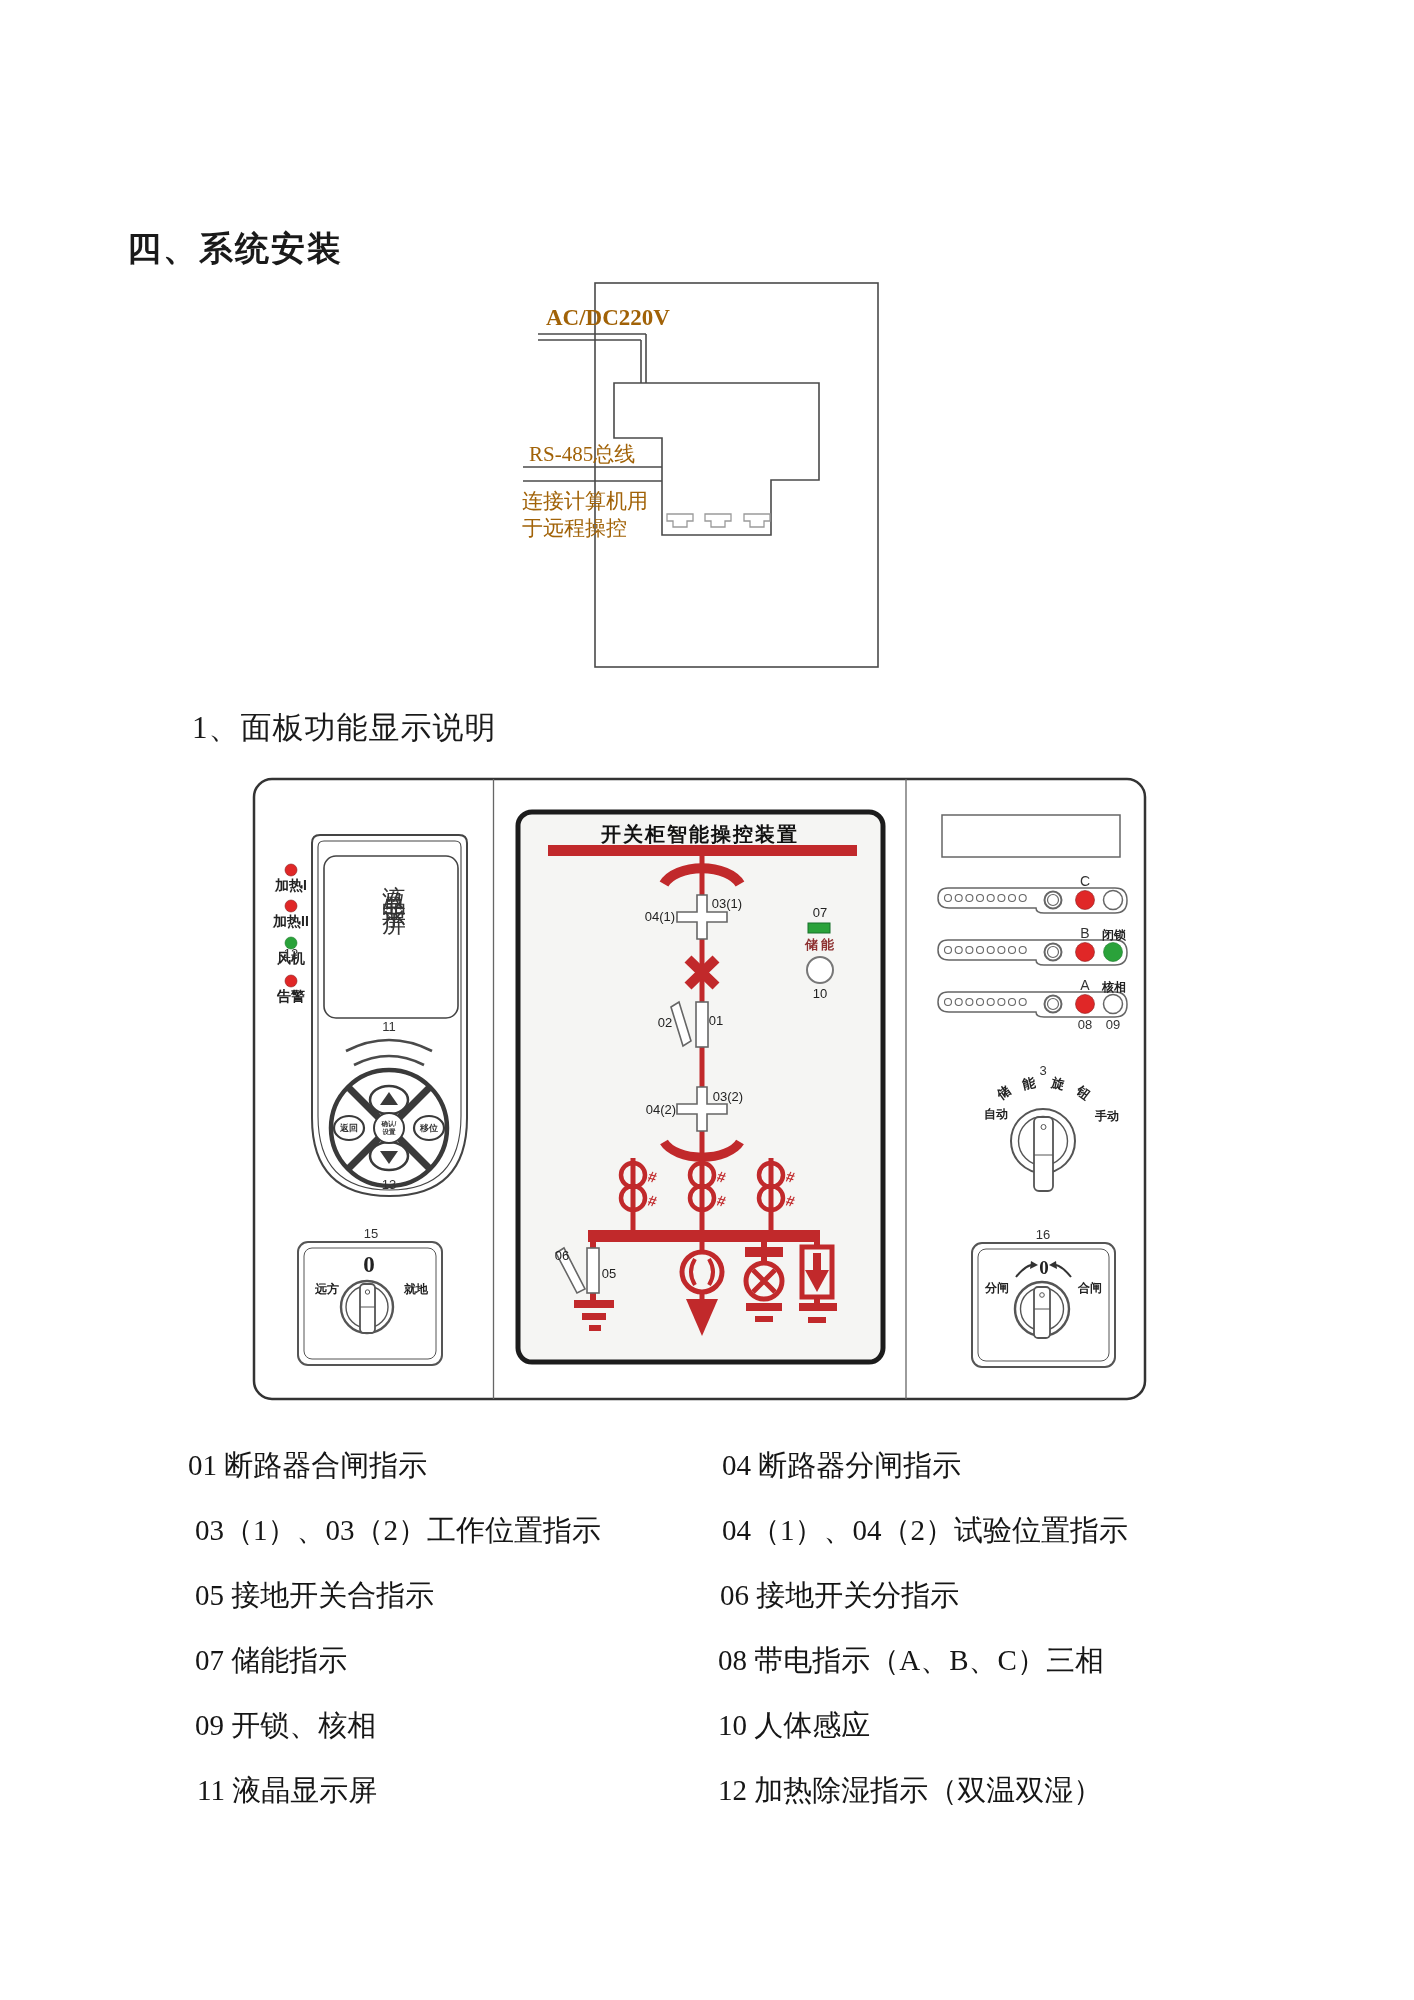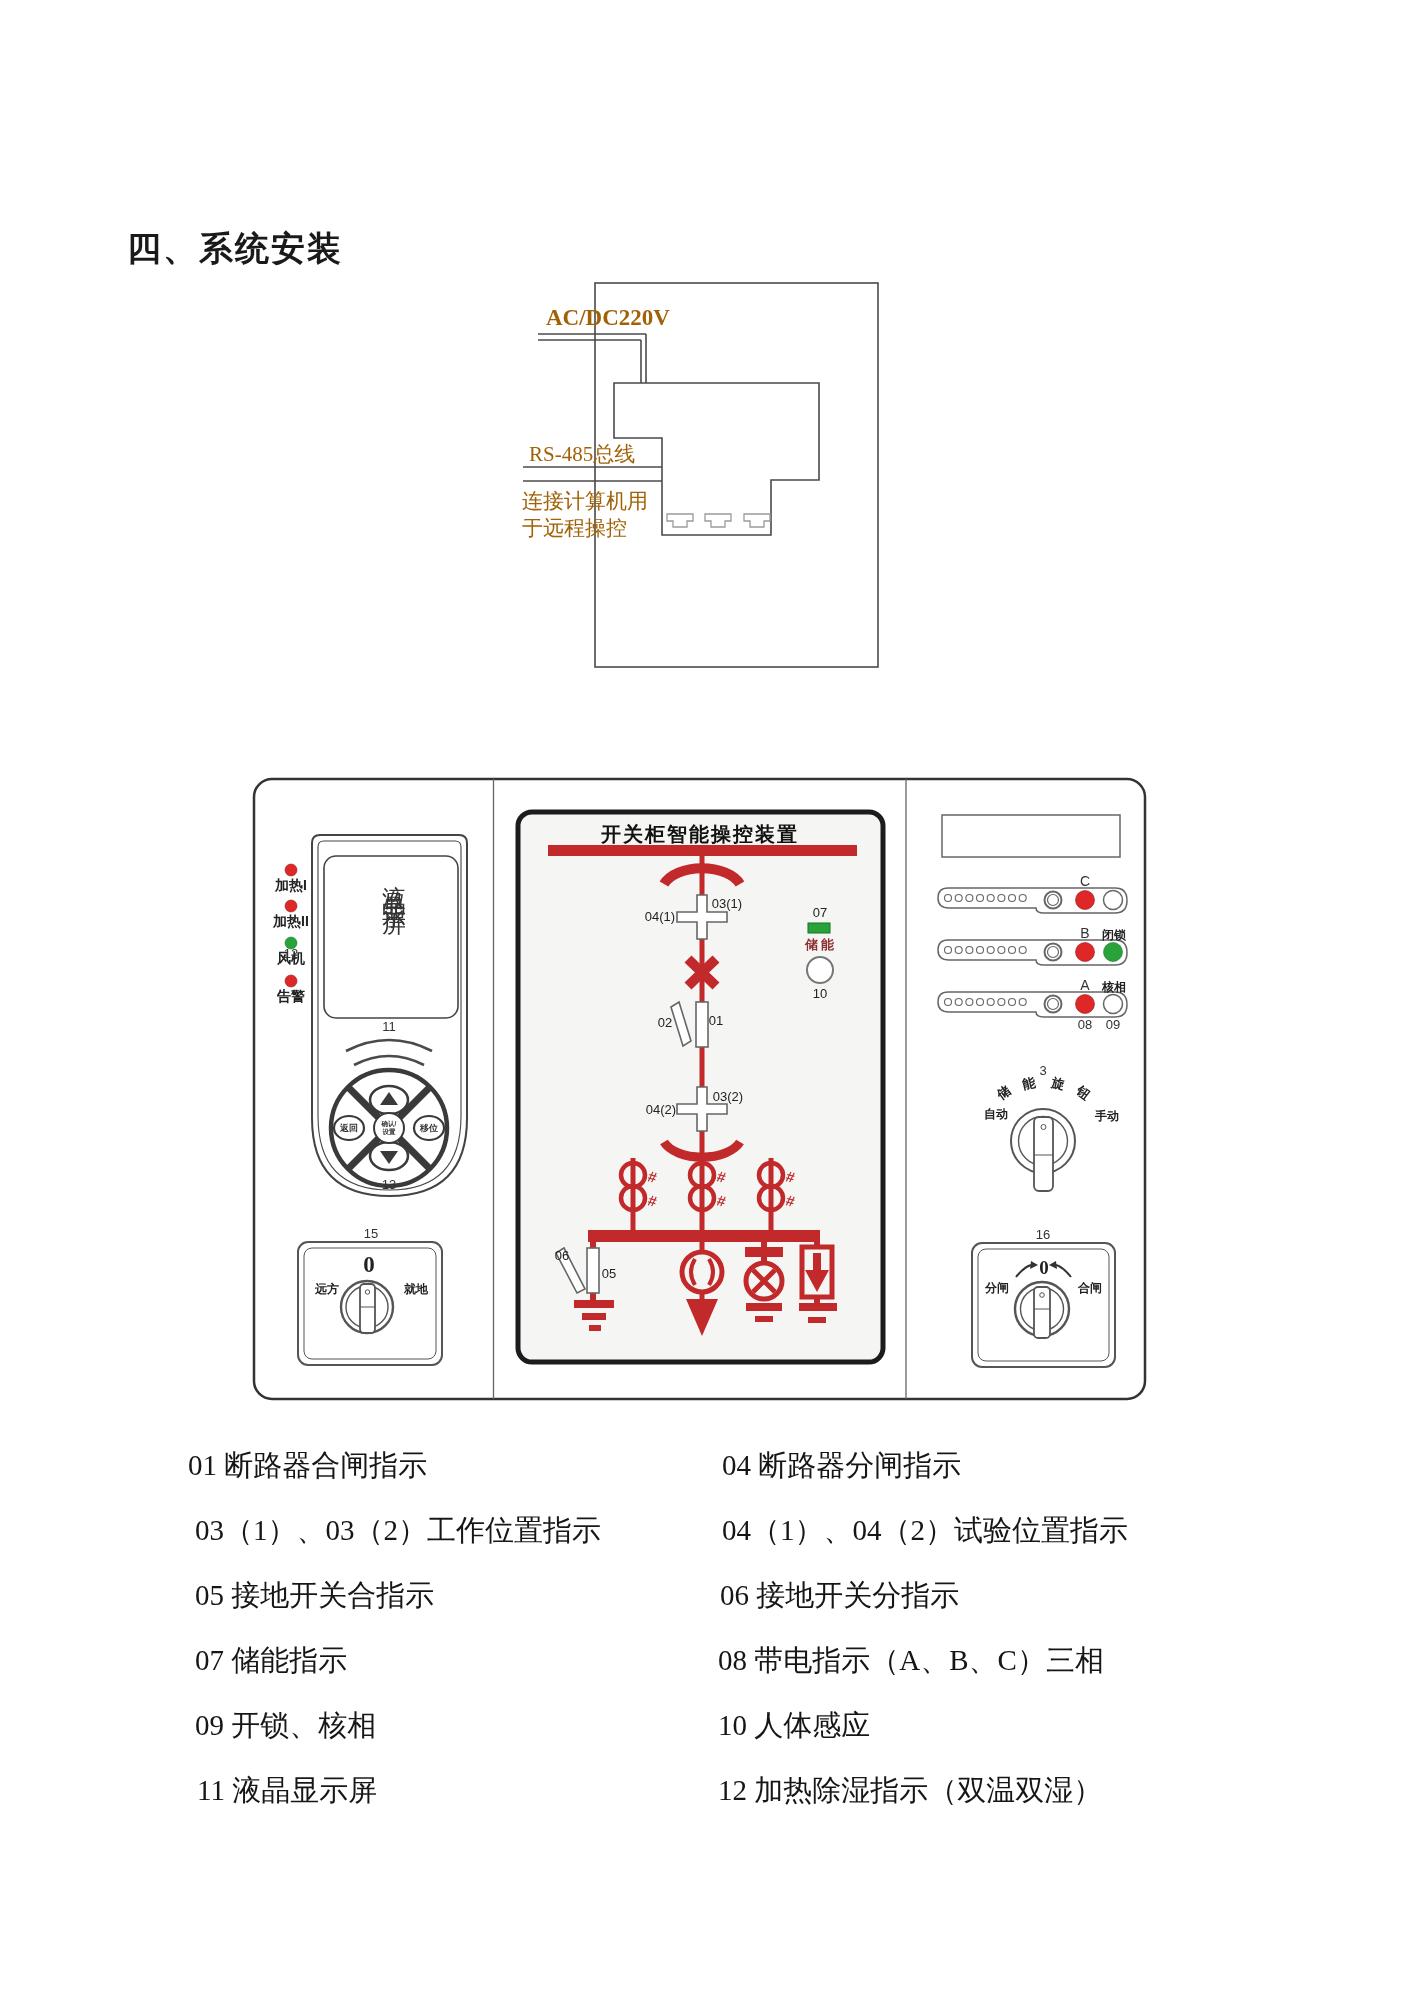--- a/index.html
+++ b/index.html
@@ -240,20 +240,21 @@
         <circle cx="1042" cy="1309" r="27" fill="#ffffff" stroke="#555" stroke-width="2.4"></circle>
         <circle cx="1042" cy="1309" r="21.5" fill="none" stroke="#555" stroke-width="1.4"></circle>
         <rect x="1034" y="1287" width="16" height="51" rx="4" fill="#ffffff" stroke="#555" stroke-width="1.8"></rect>
         <path d="M1034,1309 H1050" stroke="#555" stroke-width="1"></path>
         <circle cx="1042" cy="1295" r="2.3" fill="none" stroke="#555" stroke-width="1"></circle>
       </g>
     </g>
   </svg>
 
   <div class="abs h1" style="left:127px;top:226px">四、系统安装</div>
+  <div class="abs h2" style="left:192px;top:707px">1、面板功能显示说明</div>
 
   <div class="abs wirelbl nowrap" style="left:546px;top:305px;font-size:23px">AC/DC220V</div>
   <div class="abs wirelbl nowrap" style="left:529px;top:440px;font-weight:normal;font-size:21px">RS-485总线</div>
   <div class="abs wirelbl nowrap" style="left:522px;top:487px;font-weight:normal;font-size:21px">连接计算机用</div>
   <div class="abs wirelbl nowrap" style="left:522px;top:514px;font-weight:normal;font-size:21px">于远程操控</div>
 
   <div class="abs ledlbl ctr sans nowrap" style="left:291px;top:877px">加热I</div>
   <div class="abs ledlbl ctr sans nowrap" style="left:291px;top:913px">加热II</div>
   <div class="abs ledlbl ctr sans nowrap" style="left:291px;top:950px">风机</div>
   <div class="abs ledlbl ctr sans nowrap" style="left:291px;top:988px">告警</div>

